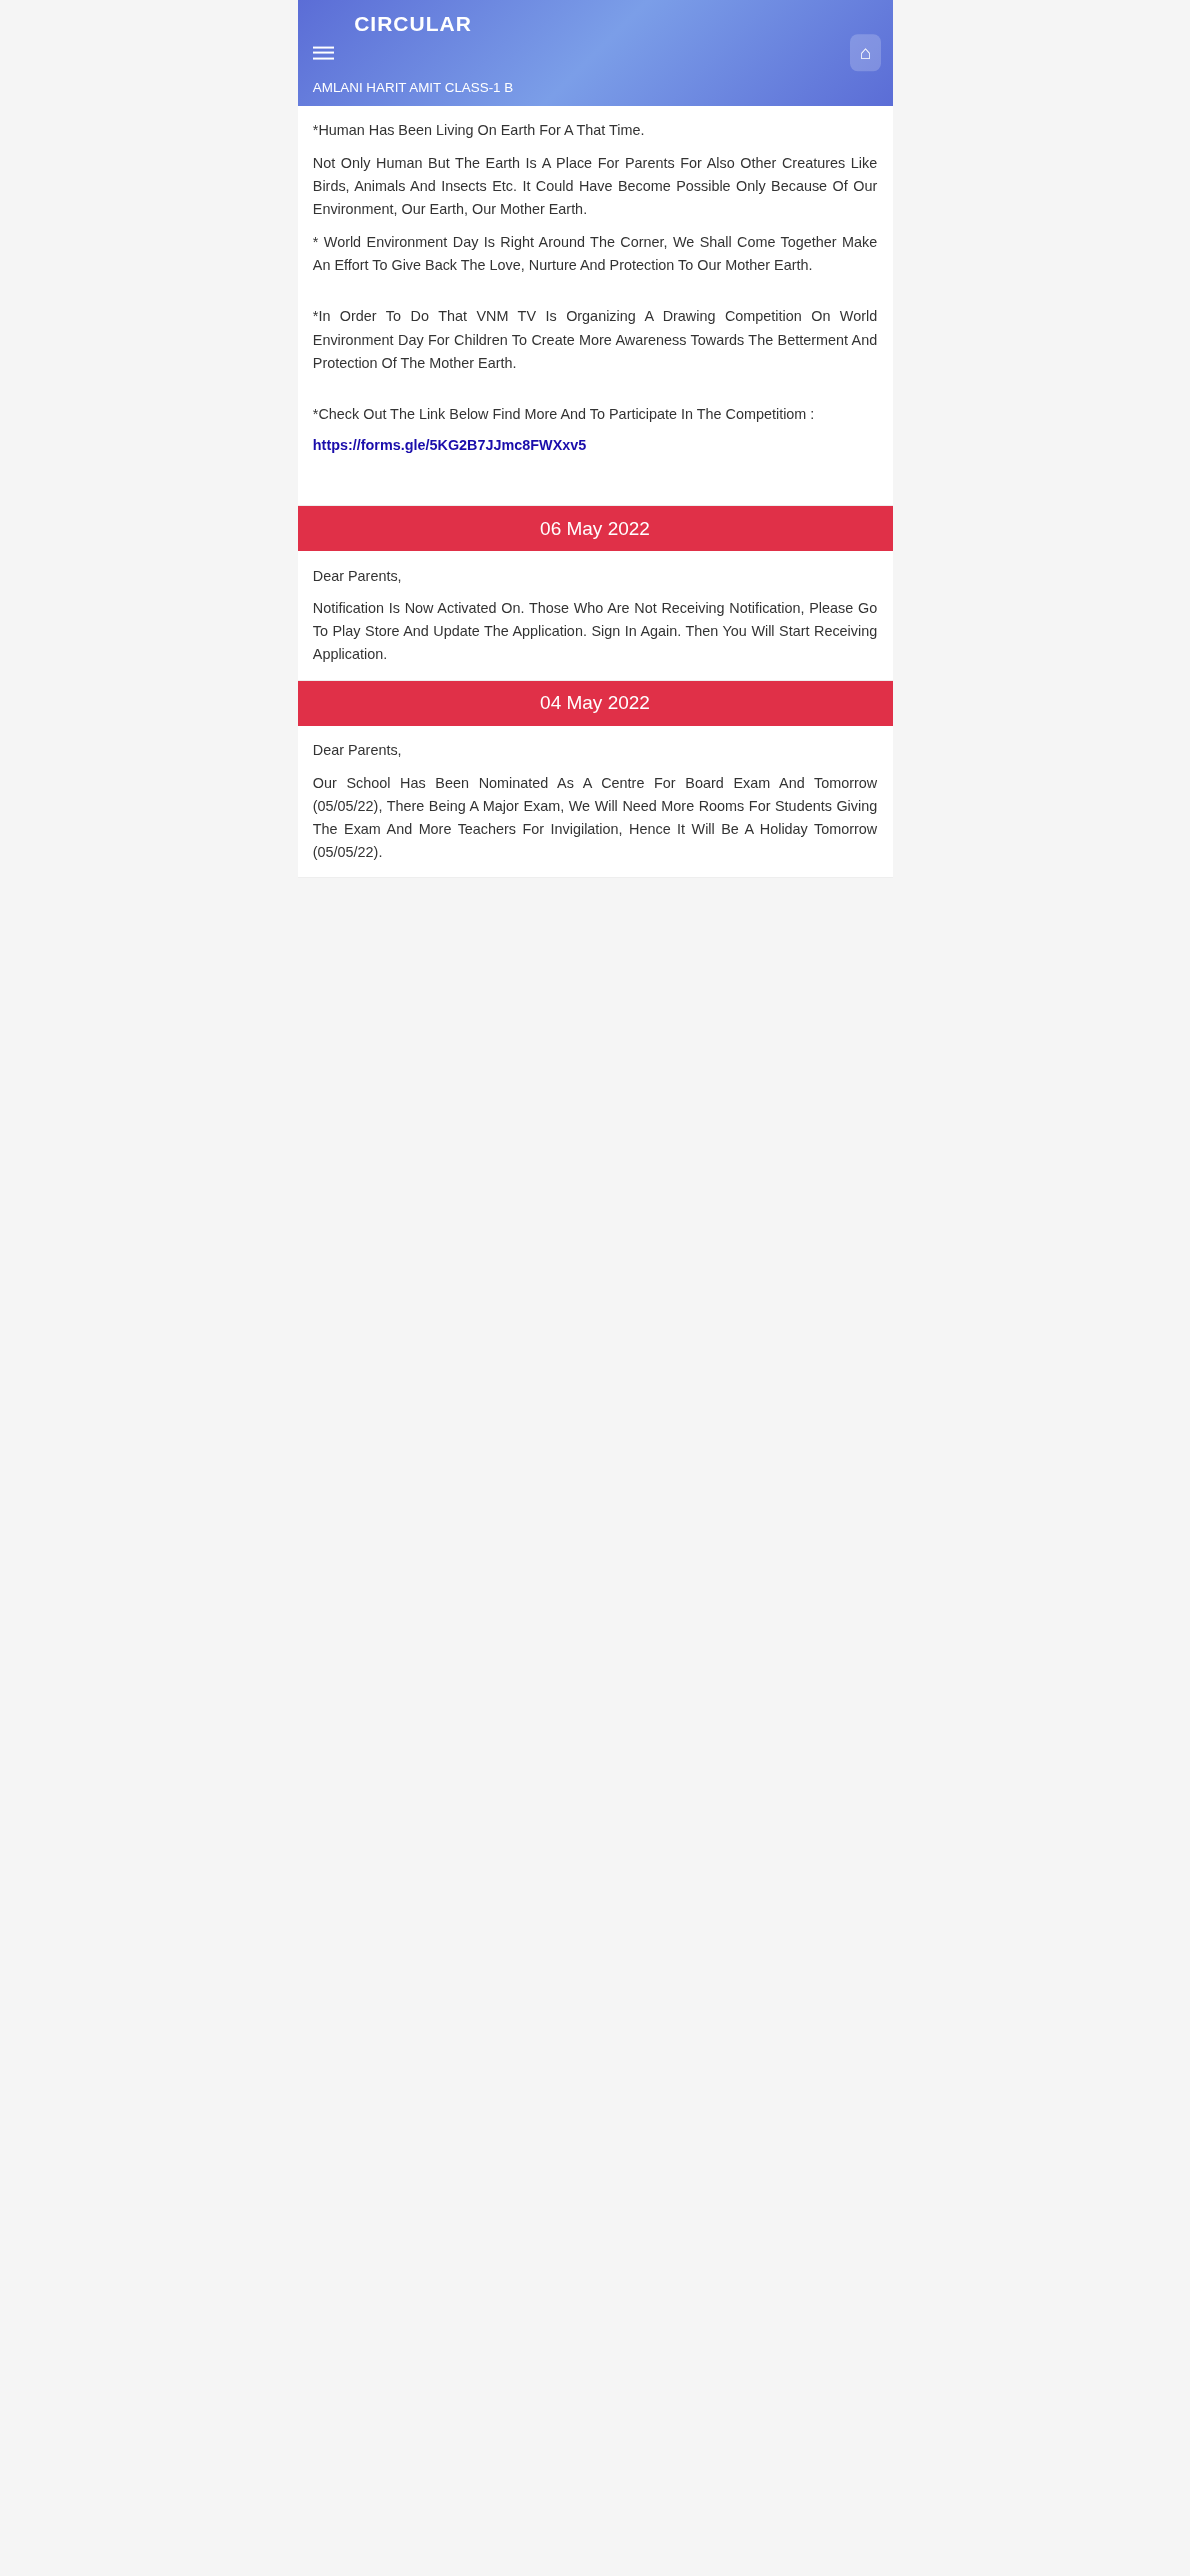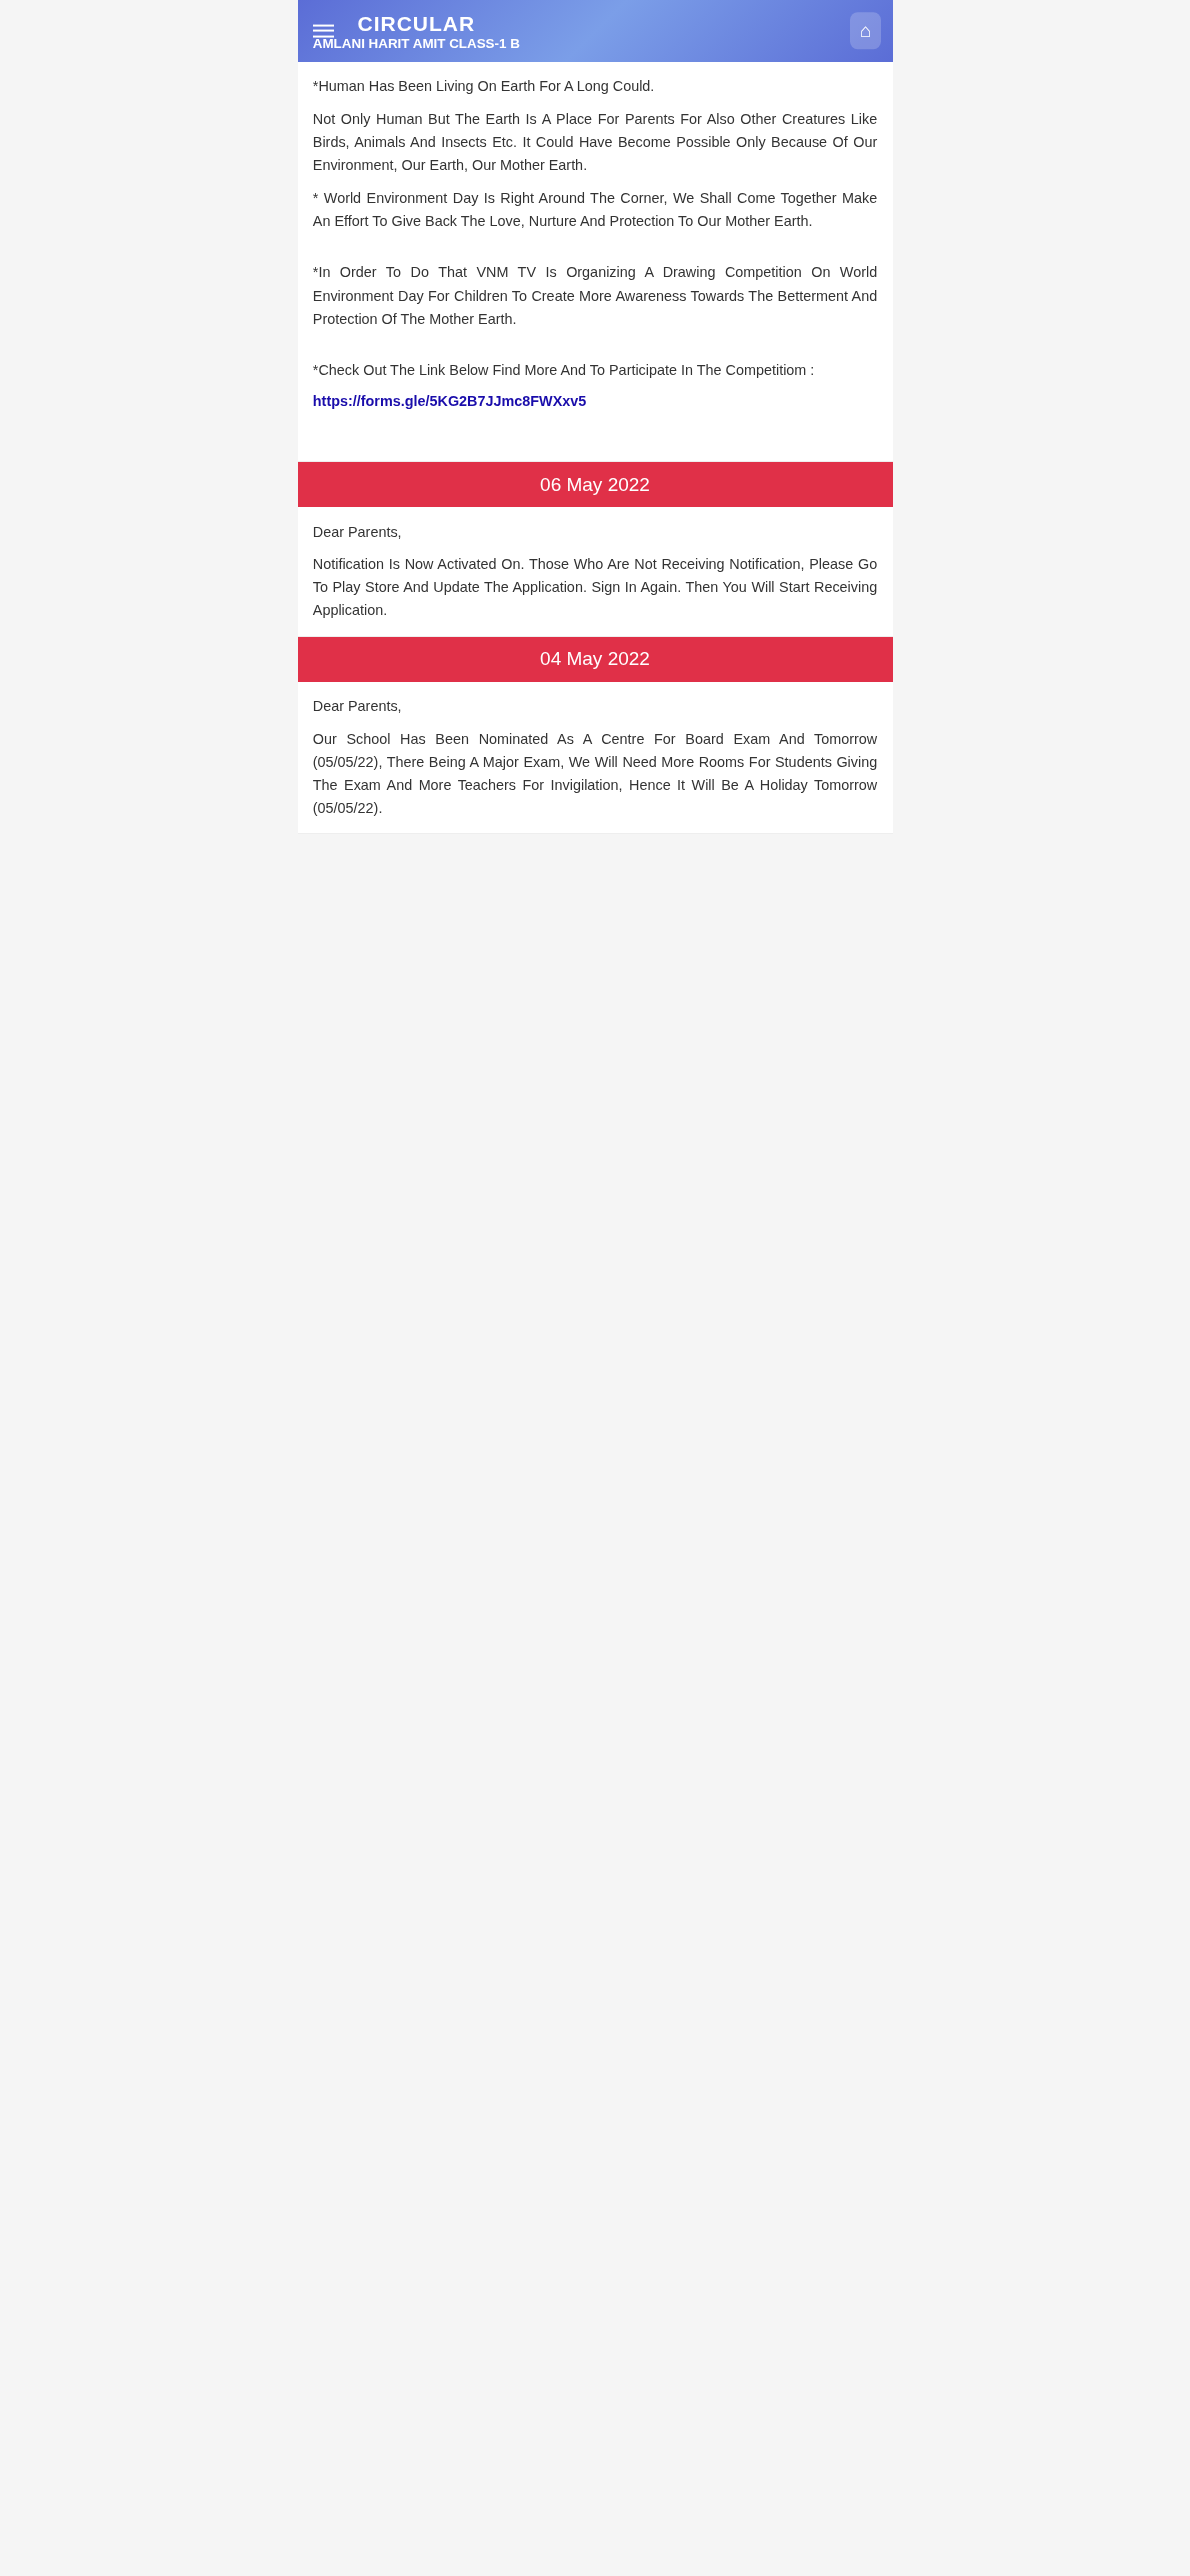--- a/index.html
+++ b/index.html
@@ -32,21 +32,22 @@
     .header-title {
       color: white;
       font-size: 21px;
       font-weight: bold;
       letter-spacing: 1px;
     }
 
     .header-subtitle {
       color: white;
       font-size: 13.4px;
-      font-weight: 700;
+      font-weight: 400;
+      margin-top: 44px;
     }
 
     .home-icon-btn {
       position: absolute;
       right: 11.5px;
       top: 50%;
       transform: translateY(-50%);
       background: rgba(255,255,255,0.2);
       border: none;
       border-radius: 7.7px;
@@ -131,21 +132,21 @@
     <div class="header-title">CIRCULAR</div>
     <div class="header-subtitle">AMLANI HARIT AMIT CLASS-1 B</div>
   </div>
   <button class="home-icon-btn">
     <span>⌂</span>
   </button>
 </div>
 
 <div>
   <div class="circular-section">
-    <p class="circular-text">*Human Has Been Living On Earth For A Long Could.</p>
+    <p class="circular-text">*Human Has Been Living On Earth For A That Time.</p>
     <p class="circular-text">Not Only Human But The Earth Is A Place For Parents For Also Other Creatures Like Birds, Animals And Insects Etc. It Could Have Become Possible Only Because Of Our Environment, Our Earth, Our Mother Earth.</p>
     <p class="circular-text">* World Environment Day Is Right Around The Corner, We Shall Come Together Make An Effort To Give Back The Love, Nurture And Protection To Our Mother Earth.</p>
     <div class="spacer"></div>
     <p class="circular-text">*In Order To Do That VNM TV Is Organizing A Drawing Competition On World Environment Day For Children To Create More Awareness Towards The Betterment And Protection Of The Mother Earth.</p>
     <div class="spacer"></div>
     <p class="circular-text">*Check Out The Link Below Find More And To Participate In The Competitiom :</p>
     <a class="circular-link" href="#">https://forms.gle/5KG2B7JJmc8FWXxv5</a>
     <div class="spacer"></div>
     <div class="spacer"></div>
   </div>

